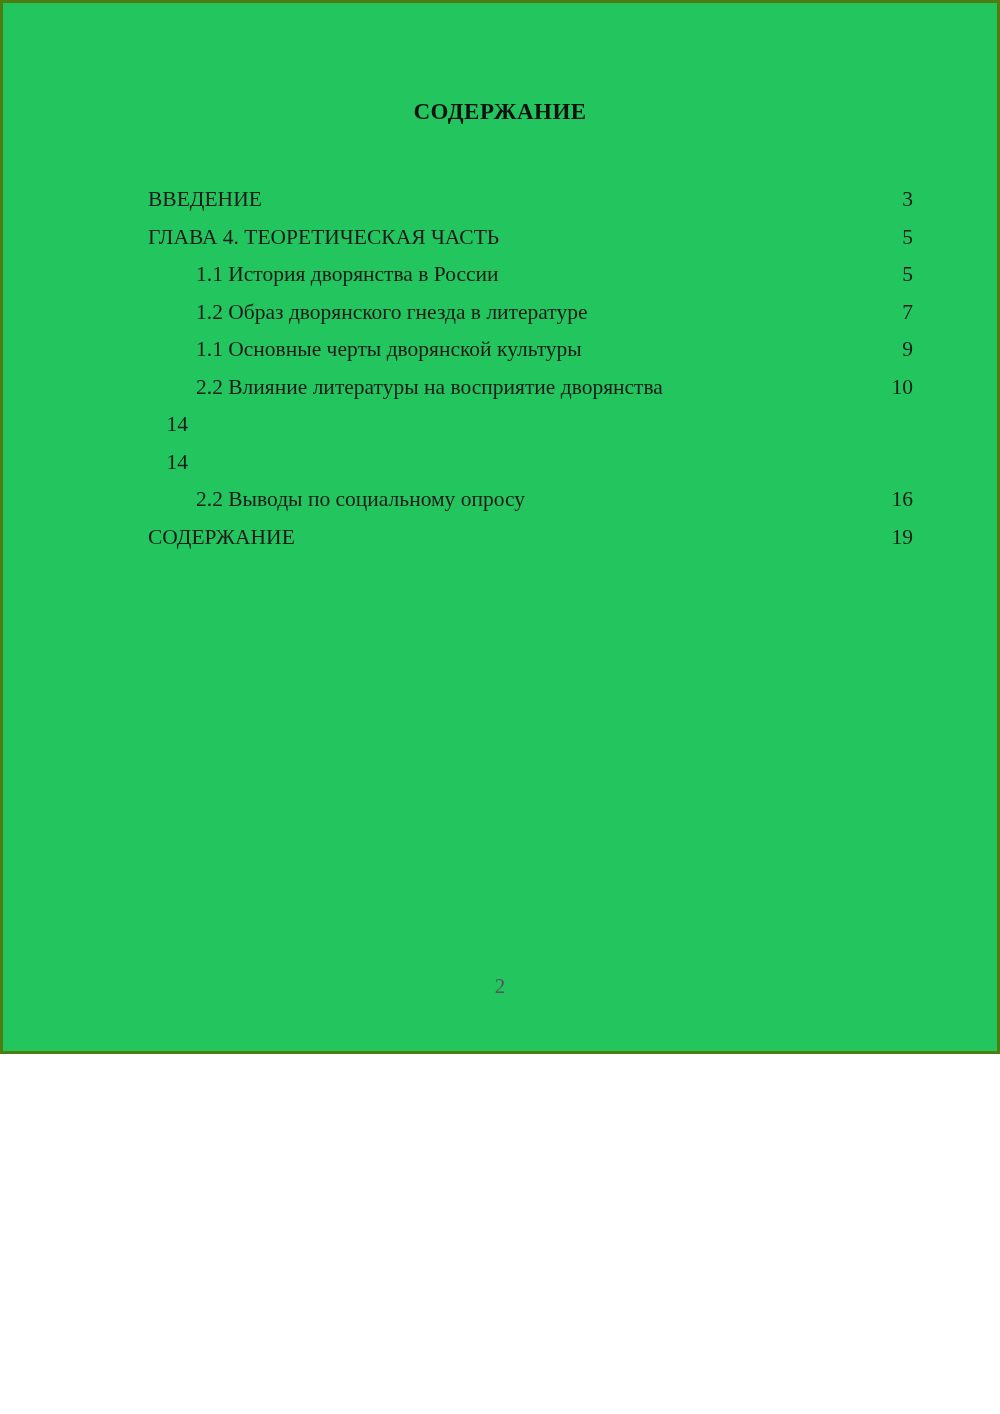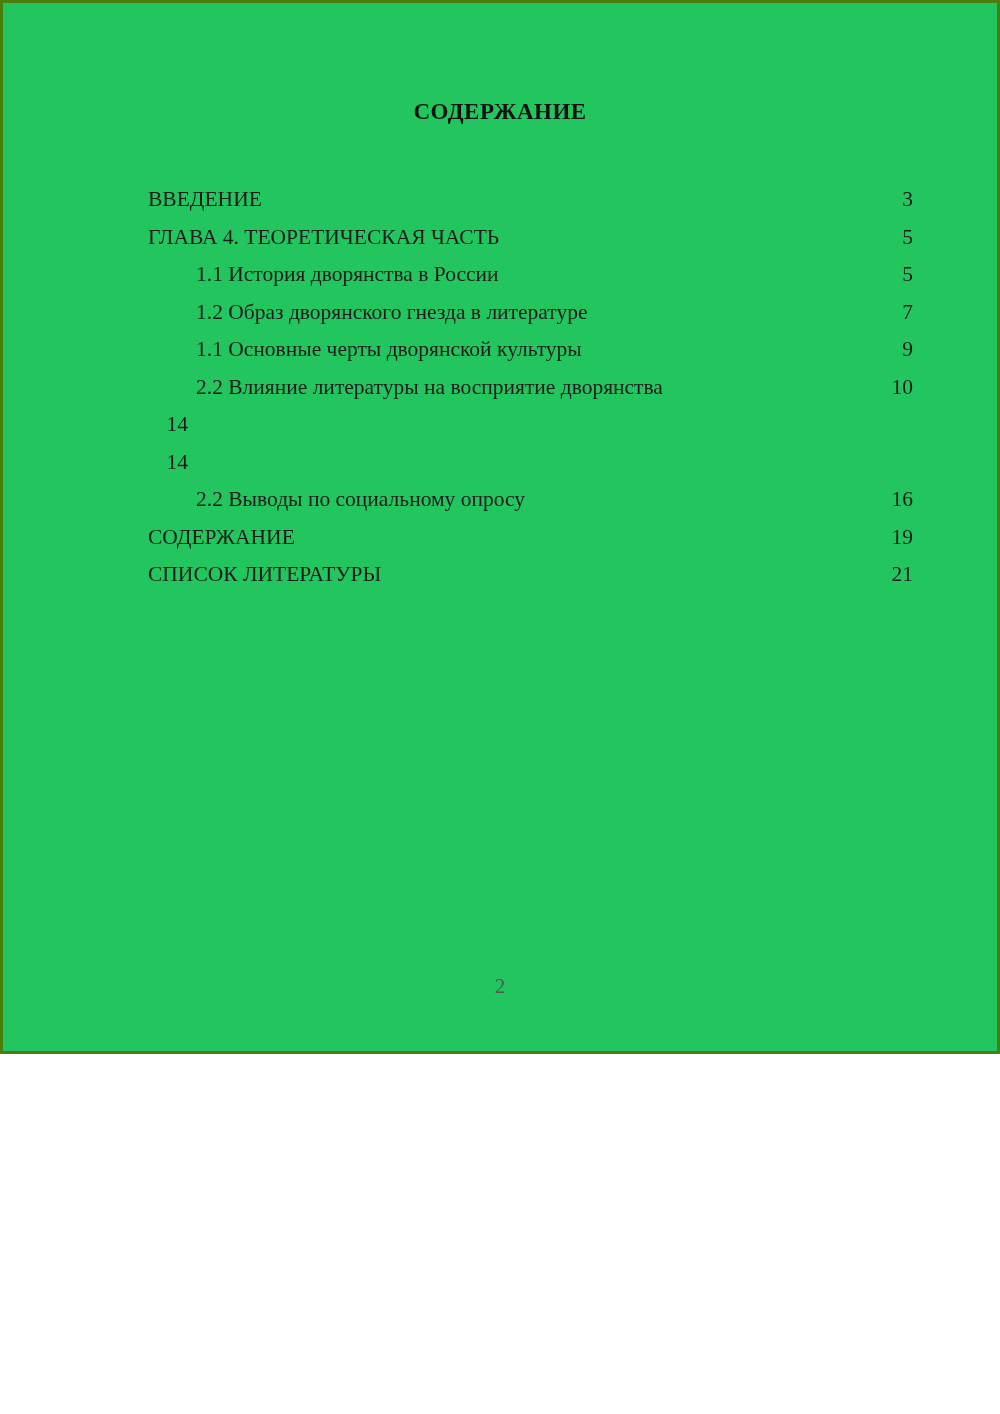--- a/index.html
+++ b/index.html
@@ -111,22 +111,18 @@
     <div class="toc-row indent">
       <span class="toc-label">2.2 Выводы по социальному опросу</span>
       <span class="toc-page">16</span>
     </div>
 
     <div class="toc-row">
       <span class="toc-label">СОДЕРЖАНИЕ</span>
       <span class="toc-page">19</span>
     </div>
 
-    <div class="toc-row">
-      <span class="toc-label">СПИСОК ЛИТЕРАТУРЫ</span>
-      <span class="toc-page">21</span>
-    </div>
 
   </div>
 
   <div class="footer-page-number">2</div>
 
 </div>
 
 </body></html>

